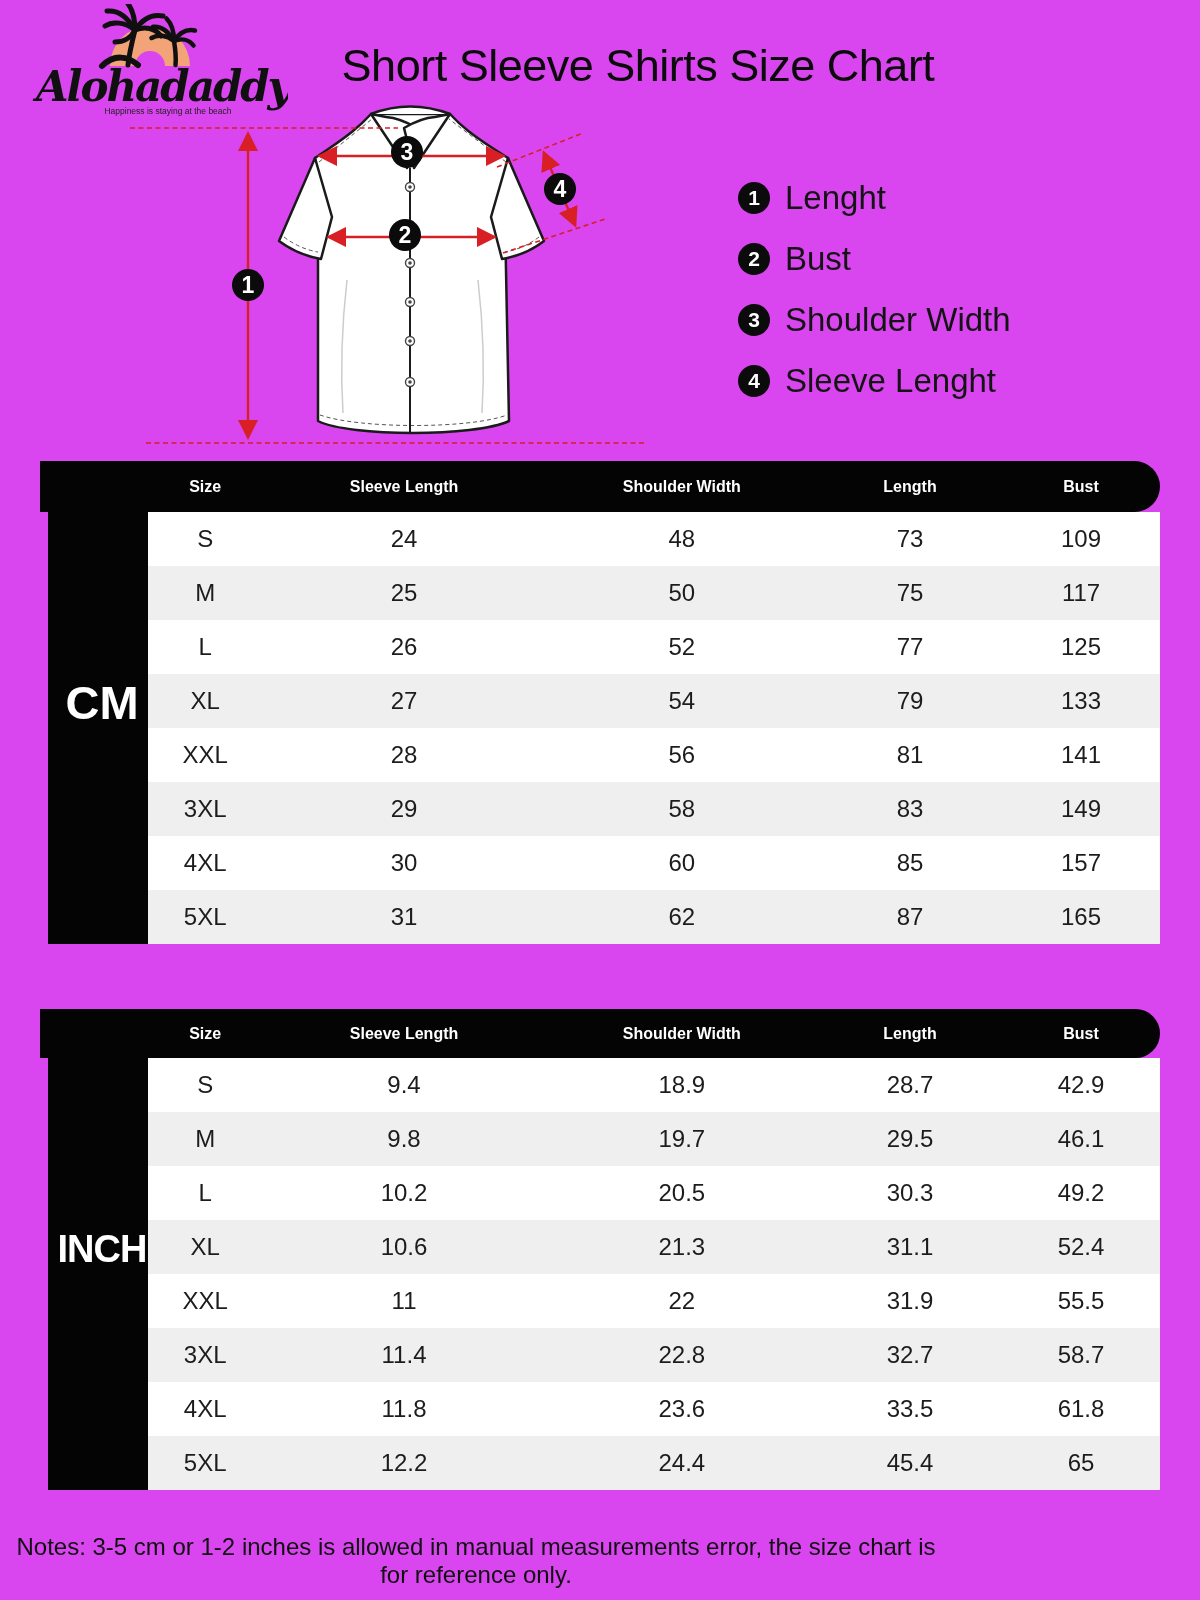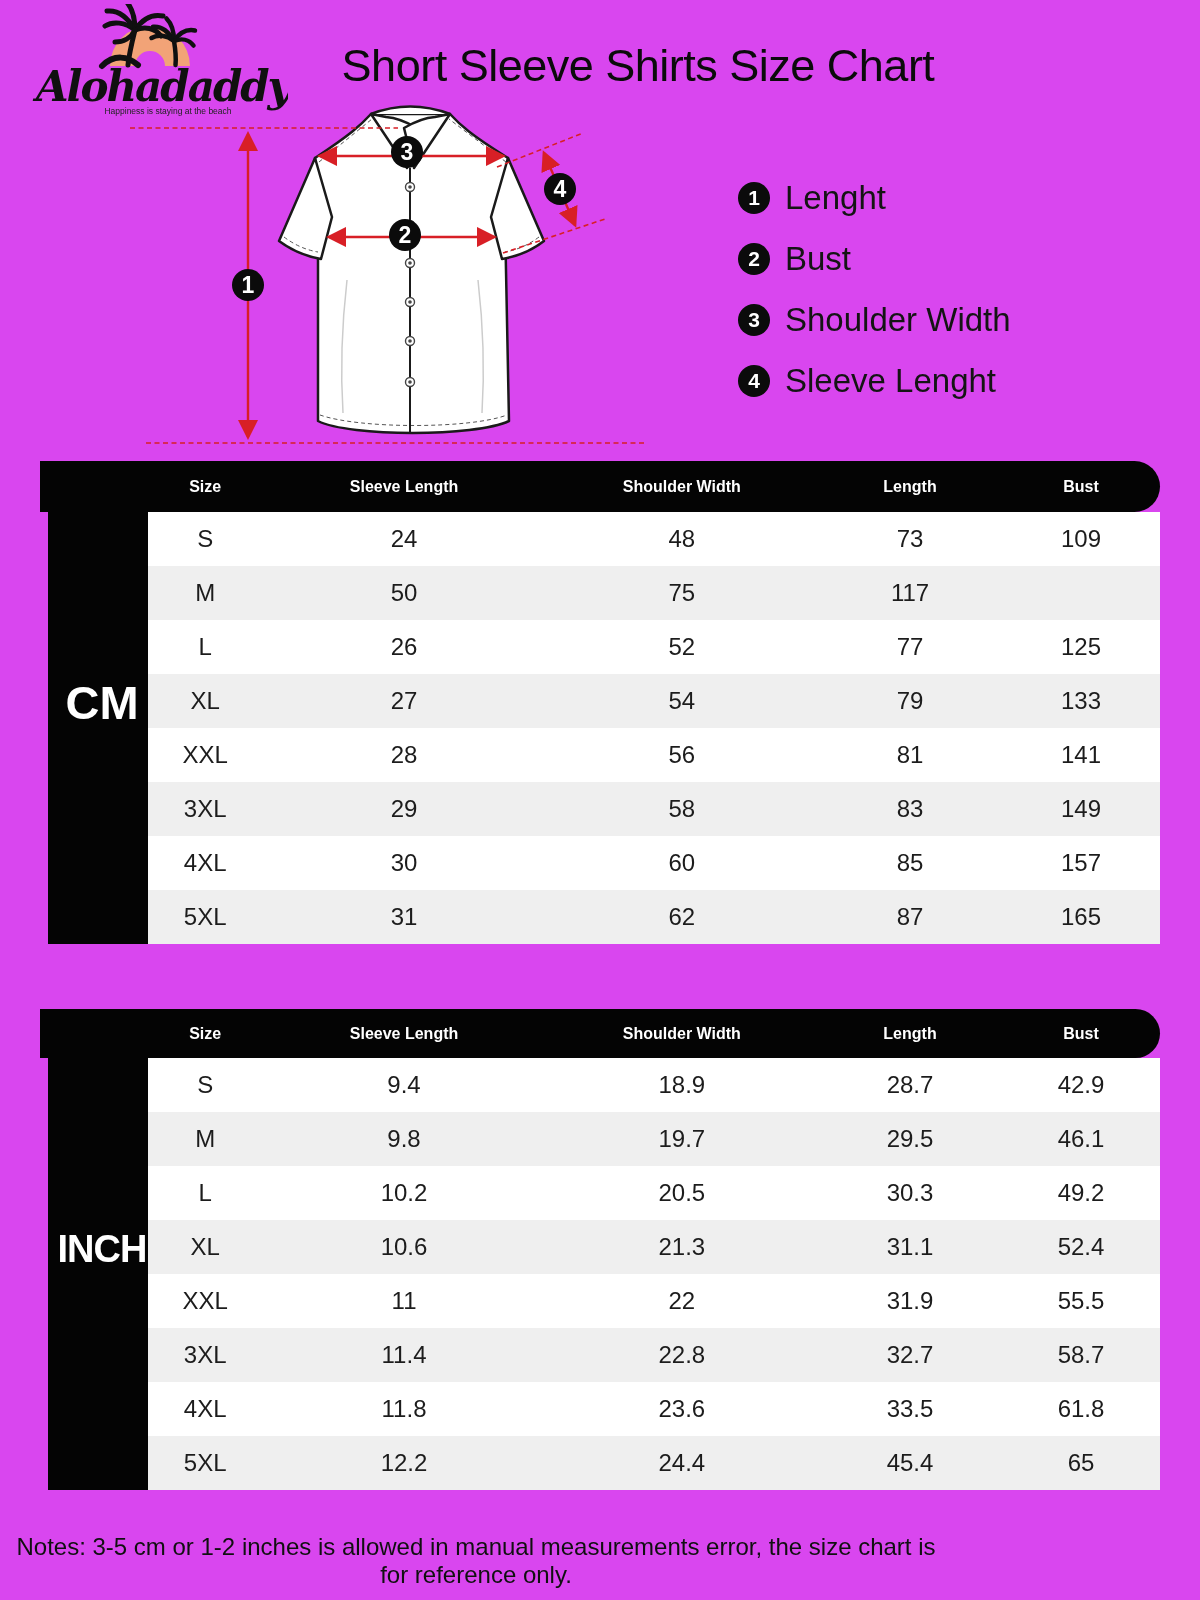--- a/index.html
+++ b/index.html
@@ -200,20 +200,21 @@
     <div class="tbody" id="tbody-0">
         <div class="trow">
           <div class="tcell">S</div>
           <div class="tcell">24</div>
           <div class="tcell">48</div>
           <div class="tcell">73</div>
           <div class="tcell">109</div>
         </div>
         <div class="trow alt">
           <div class="tcell">M</div>
+          <div class="tcell">25</div>
           <div class="tcell">50</div>
           <div class="tcell">75</div>
           <div class="tcell">117</div>
         </div>
         <div class="trow">
           <div class="tcell">L</div>
           <div class="tcell">26</div>
           <div class="tcell">52</div>
           <div class="tcell">77</div>
           <div class="tcell">125</div>

